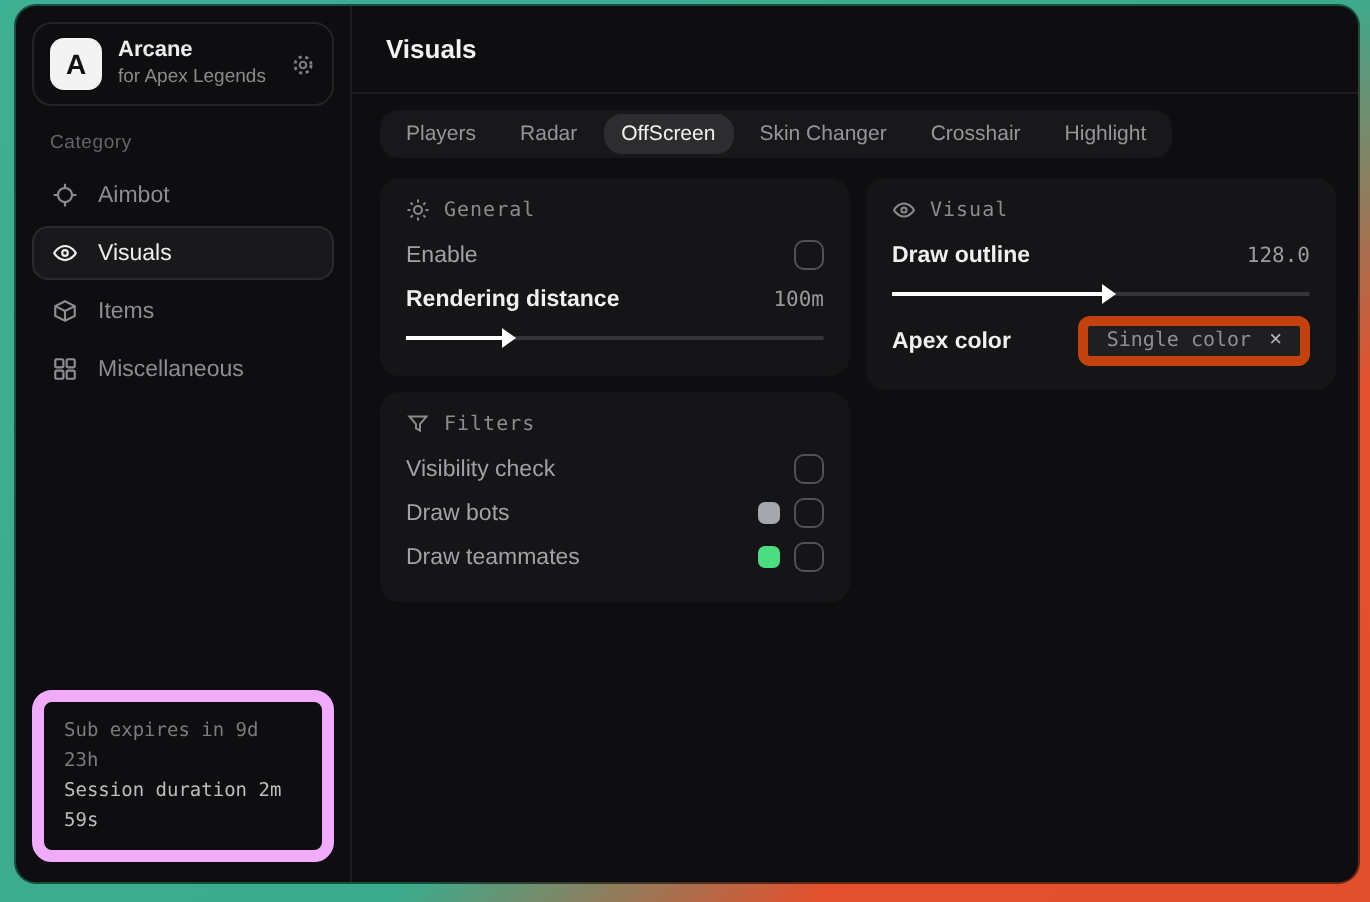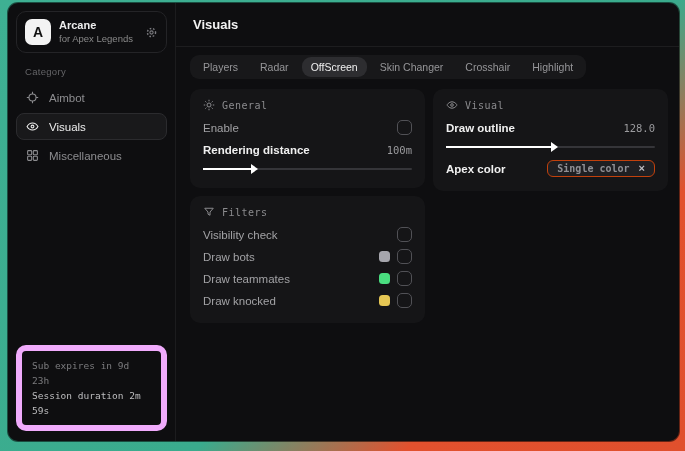--- a/index.html
+++ b/index.html
@@ -98,22 +98,22 @@
   .slider { position:relative; height:12px; margin:3px 0 1px; cursor:pointer; }
   .slider .track { position:absolute; left:0; right:0; top:5px; height:2px; background:#353539; border-radius:1px; }
   .slider .fill  { position:absolute; left:0; top:5px; height:2px; background:#ffffff; }
   .slider .fill::after {
     content:""; position:absolute; right:-7px; top:-4px;
     border-left:7px solid #ffffff; border-top:5px solid transparent; border-bottom:5px solid transparent;
   }
 
   .tag {
     display:flex; align-items:flex-end; gap:9px;
-    background:#1f1f22; border:1px solid #c2410c; border-radius:6px;
-    padding:2px 9px; cursor:pointer;font-weight:bold;
+    background:#1f1f22; border:5px solid #c2410c; border-radius:6px;
+    padding:2px 9px; cursor:pointer;
   }
   .tag-label { font-size:10px; color:#8f8f94; font-family:"DejaVu Sans Mono", monospace; }
   .tag-x { font-size:11px; color:#bcbcc0; line-height:1; }
   svg { display:block; }
 </style>
 </head>
 <body>
 
 <div class="window">
 
@@ -146,20 +146,28 @@
         <span>Aimbot</span>
       </div>
       <div class="nav-item selected">
         <span class="nicon">
           <svg width="13" height="13" viewBox="0 0 24 24" fill="none" stroke="currentColor" stroke-width="2">
             <path d="M2 12s3.5-6.5 10-6.5S22 12 22 12s-3.5 6.5-10 6.5S2 12 2 12z"></path>
               <circle cx="12" cy="12" r="2.6"></circle>
           </svg>
         </span>
         <span>Visuals</span>
+      </div>
+      <div class="nav-item">
+        <span class="nicon">
+          <svg width="13" height="13" viewBox="0 0 24 24" fill="none" stroke="currentColor" stroke-width="2">
+            <path d="M21 7.5L12 3 3 7.5v9L12 21l9-4.5zM3 7.5l9 4.5 9-4.5M12 12v9"></path>
+          </svg>
+        </span>
+        <span>Items</span>
       </div>
       <div class="nav-item">
         <span class="nicon">
           <svg width="13" height="13" viewBox="0 0 24 24" fill="none" stroke="currentColor" stroke-width="2">
             <rect x="3" y="3" width="7.5" height="7.5" rx="1.5"></rect>
               <rect x="13.5" y="3" width="7.5" height="7.5" rx="1.5"></rect>
             <rect x="3" y="13.5" width="7.5" height="7.5" rx="1.5"></rect>
               <rect x="13.5" y="13.5" width="7.5" height="7.5" rx="1.5"></rect>
           </svg>
         </span>
@@ -243,27 +251,20 @@
                 <span class="checkbox"></span>
               </span>
             </div>
             <div class="row">
               <span class="lbl">Draw teammates</span>
               <span class="right">
                 <span class="swatch" style="background: rgb(74, 222, 128);"></span>
                 <span class="checkbox"></span>
               </span>
             </div>
-            <div class="row">
-              <span class="lbl">Draw knocked</span>
-              <span class="right">
-                <span class="swatch" style="background: rgb(229, 198, 84);"></span>
-                <span class="checkbox"></span>
-              </span>
-            </div>
           </div>
         </div>
 
         <div class="col">
           <div class="card">
             <div class="card-head">
               <span class="picon">
                 <svg width="12" height="12" viewBox="0 0 24 24" fill="none" stroke="currentColor" stroke-width="2">
                   <path d="M2 12s3.5-6.5 10-6.5S22 12 22 12s-3.5 6.5-10 6.5S2 12 2 12z"></path>
                     <circle cx="12" cy="12" r="2.6"></circle>

